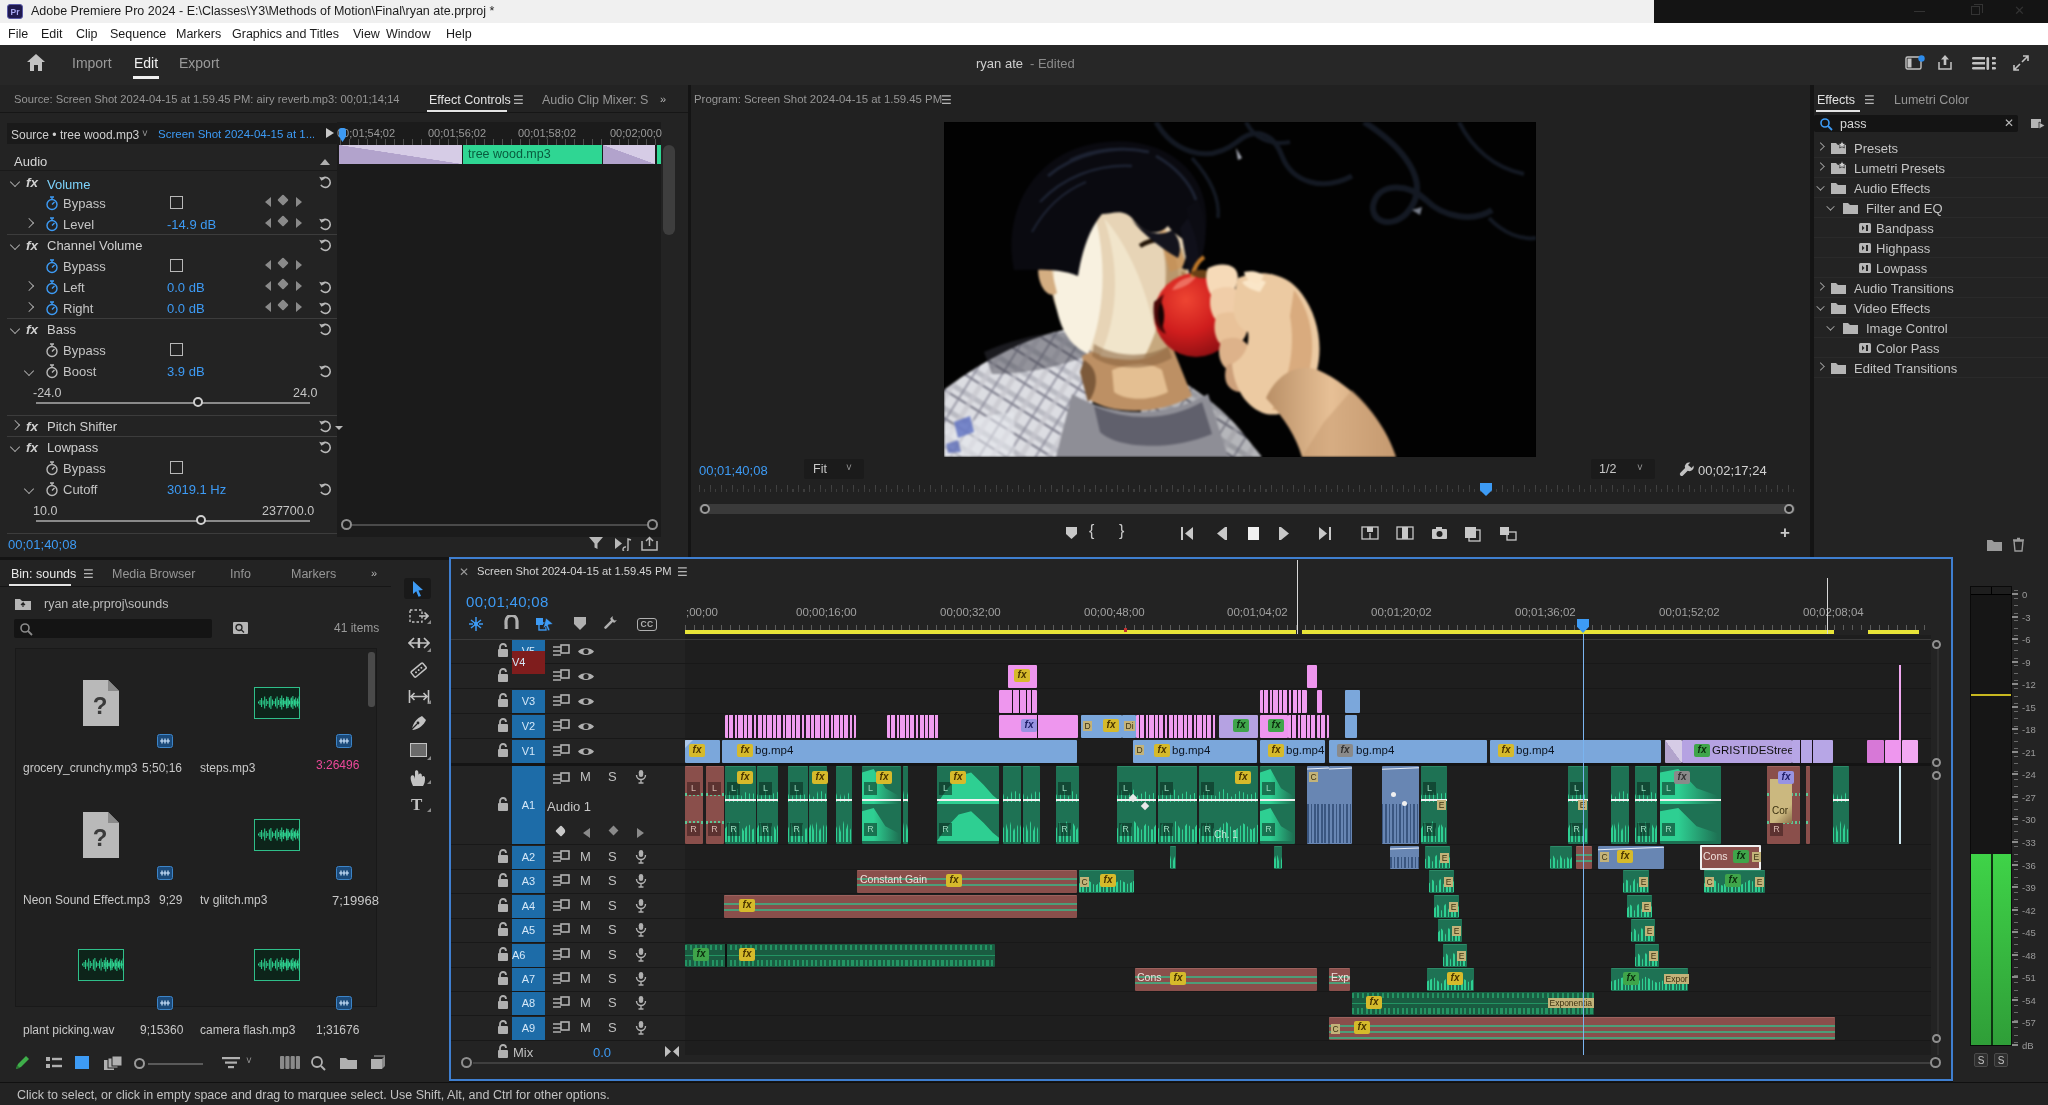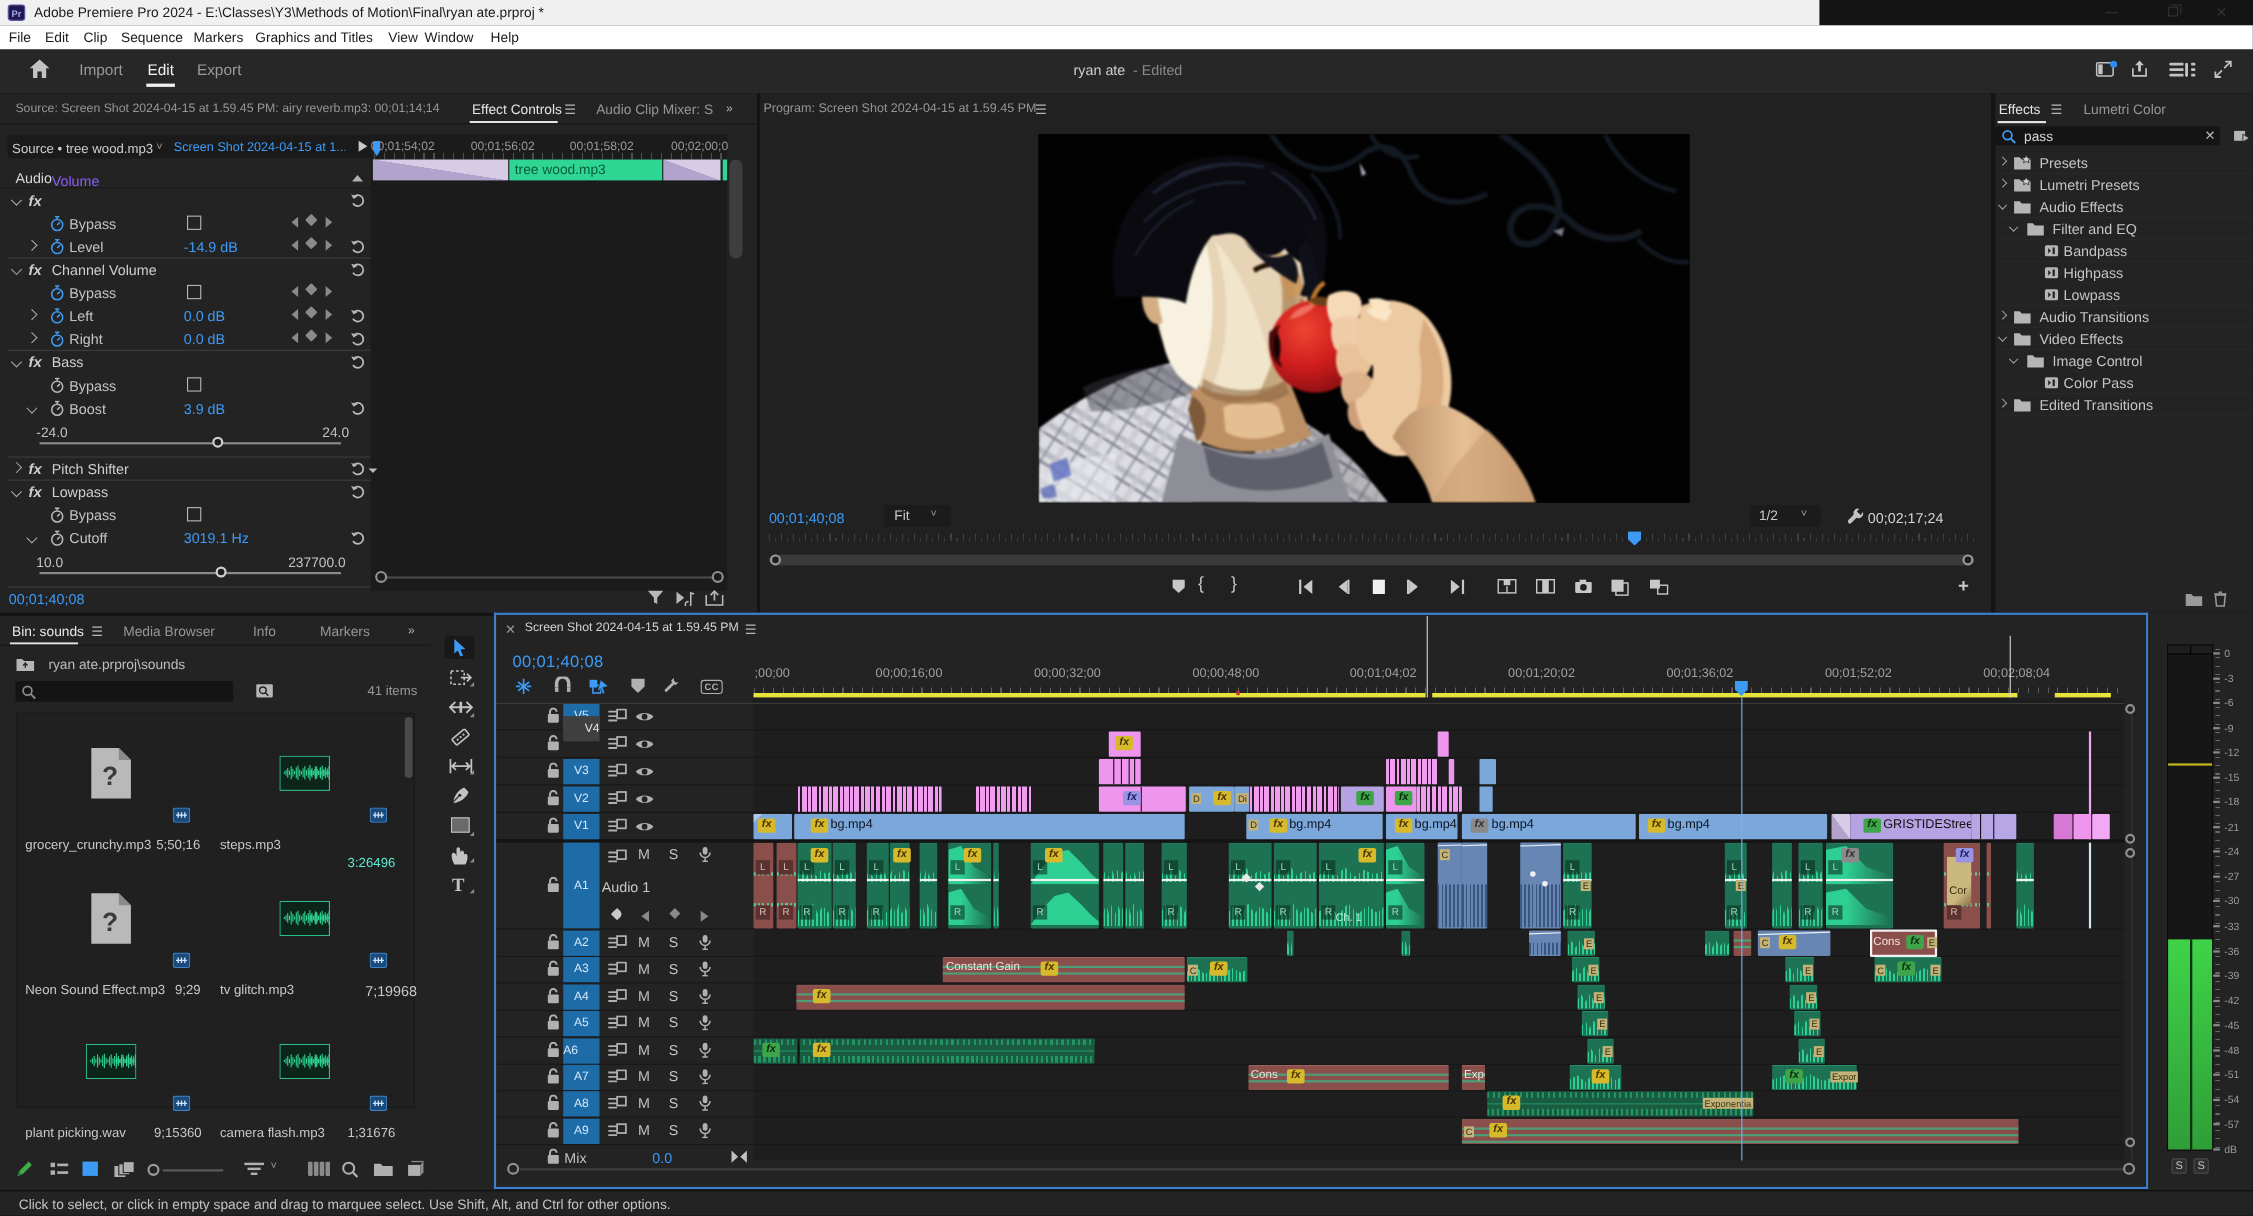--- a/index.html
+++ b/index.html
@@ -87,21 +87,21 @@
     <div class="a" style="left:339px;top:60px;width:123px;height:19px;background:linear-gradient(to top right,#b2a3cc 49.6%,#d6cce6 50.4%)"></div>
     <div class="a" style="left:463px;top:60px;width:139px;height:19px;background:#2fd693;color:#085c3e;font-size:12.5px;line-height:19px;padding-left:5px">tree wood.mp3</div>
     <div class="a" style="left:603px;top:60px;width:52px;height:19px;background:linear-gradient(to top right,#b2a3cc 49.6%,#d6cce6 50.4%)"></div>
     <div class="a" style="left:657px;top:60px;width:4px;height:19px;background:#2fd693"></div>
     <div class="a" style="left:663px;top:60px;width:12px;height:90px;background:#3e3e3e;border-radius:6px"></div>
     <div class="a" style="left:0;top:65px;width:337px;height:21px;background:#232323;border-bottom:1px solid #1a1a1a"></div>
     <div class="t" style="left:14px;top:69px;color:#d6d6d6;font-size:13px">Audio</div>
     <div class="a" style="left:320px;top:74px;width:0;height:0;border-bottom:6px solid #b0b0b0;border-left:5px solid transparent;border-right:5px solid transparent"></div>
     <div class="a" style="left:11px;top:93px;width:8px;height:8px;border-left:1.6px solid #b0b0b0;border-bottom:1.6px solid #b0b0b0;transform:rotate(-45deg) scale(.9)"></div>
     <div class="t" style="left:26px;top:90px;color:#cfcfcf;font-size:13.5px;font-style:italic;font-weight:bold">fx</div>
-    <div class="t" style="left:47px;top:72px;color:#8b5cf6;font-size:13px">Volume</div>
+    <div class="t" style="left:47px;top:92px;color:#7dd3fc;font-size:13px">Volume</div>
     <svg class="a" style="left:318px;top:90px" width="15" height="15" viewBox="0 0 15 15">
       <path d="M3.2 4.4 A5 5 0 1 1 2.9 9.8" fill="none" stroke="#b8b8b8" stroke-width="1.6"></path>
       <path d="M1.2 1.8 L3.4 5.8 L7.2 3.6 Z" fill="#b8b8b8"></path>
     </svg>
     <svg class="a" style="left:45px;top:111px" width="14" height="15" viewBox="0 0 14 15">
       <circle cx="7" cy="8.5" r="5" fill="none" stroke="#3d9bf5" stroke-width="1.4"></circle>
       <path d="M5 1 L9 1 M7 1 L7 3 M7 8.5 L9.5 6" stroke="#3d9bf5" stroke-width="1.4" fill="none"></path>
     </svg>
     <div class="t" style="left:63px;top:111px;color:#c4c4c4;font-size:13px">Bypass</div>
     <div class="a" style="left:170px;top:111px;width:13px;height:13px;border:1.6px solid #b8b8b8;background:#232323"></div>
@@ -627,21 +627,21 @@
         <rect x="40.20" y="10.5" width="1" height="10" fill="#2fd492"></rect>
         <rect x="41.75" y="13.5" width="1" height="4" fill="#2fd492"></rect>
         <rect x="43.30" y="14.5" width="1" height="2" fill="#2fd492"></rect>
       </g>
     </svg>
     <svg class="a" style="left:336px;top:174px" width="16" height="14" viewBox="0 0 16 14">
       <rect x="0.5" y="0.5" width="15" height="13" rx="2" fill="#1b4a7a" stroke="#3d85c8"></rect>
       <path d="M3 7 L13 7 M5 4.5 L5 9.5 M8 4.5 L8 9.5 M11 4.5 L11 9.5" stroke="#cfe6ff" stroke-width="1.2"></path>
     </svg>
     <div class="t" style="left:200px;top:201px;color:#c8c8c8;font-size:12px">steps.mp3</div>
-    <div class="t" style="left:316px;top:217px;color:#5eead4;font-size:12px">3:26496</div>
+    <div class="t" style="left:316px;top:198px;color:#ec4899;font-size:12px">3:26496</div>
     <svg class="a" style="left:81px;top:250px" width="40" height="50" viewBox="0 0 40 50">
       <path d="M2 2 L27 2 L38 13 L38 48 L2 48 Z" fill="#b9b9b9"></path>
       <path d="M27 2 L27 13 L38 13 Z" fill="#8a8a8a"></path>
       <text x="19" y="36" font-size="24" font-weight="bold" fill="#3a3a3a" text-anchor="middle" font-family="Liberation Sans">?</text>
     </svg>
     <svg class="a" style="left:157px;top:306px" width="16" height="14" viewBox="0 0 16 14">
       <rect x="0.5" y="0.5" width="15" height="13" rx="2" fill="#1b4a7a" stroke="#3d85c8"></rect>
       <path d="M3 7 L13 7 M5 4.5 L5 9.5 M8 4.5 L8 9.5 M11 4.5 L11 9.5" stroke="#cfe6ff" stroke-width="1.2"></path>
     </svg>
     <div class="t" style="left:23px;top:333px;color:#c8c8c8;font-size:12px">Neon  Sound Effect.mp3</div>
@@ -999,21 +999,21 @@
       <path d="M4 6 L4 4 a3 3 0 0 1 6 0" stroke="#b0b0b0" stroke-width="1.8" fill="none"></path>
     </svg>
     <svg class="a" style="left:103px;top:87px" width="18" height="14" viewBox="0 0 18 14">
       <path d="M1 3 L9 3 M1 7 L9 7 M1 11 L9 11" stroke="#b0b0b0" stroke-width="1.6"></path>
       <rect x="9" y="1" width="8" height="8" fill="#232323" stroke="#b0b0b0" stroke-width="1.6"></rect>
     </svg>
     <svg class="a" style="left:128px;top:88px" width="18" height="13" viewBox="0 0 18 13">
       <path d="M1 6.5 C4 2 14 2 17 6.5 C14 11 4 11 1 6.5 Z" fill="#b0b0b0"></path>
       <circle cx="9" cy="6.5" r="2.6" fill="#232323"></circle>
     </svg>
-    <div class="a" style="left:63px;top:94px;width:33px;height:23px;background:#404040;color:#d5e8f8;font-size:11px;text-align:right;line-height:23px">V4</div>
+    <div class="a" style="left:63px;top:94px;width:33px;height:23px;background:#7f1d1d;color:#d5e8f8;font-size:11px;text-align:left;line-height:23px">V4</div>
     <svg class="a" style="left:47px;top:111px" width="14" height="15" viewBox="0 0 14 15">
       <rect x="2" y="6" width="10" height="8" rx="1" fill="#b0b0b0"></rect>
       <path d="M4 6 L4 4 a3 3 0 0 1 6 0" stroke="#b0b0b0" stroke-width="1.8" fill="none"></path>
     </svg>
     <svg class="a" style="left:103px;top:112px" width="18" height="14" viewBox="0 0 18 14">
       <path d="M1 3 L9 3 M1 7 L9 7 M1 11 L9 11" stroke="#b0b0b0" stroke-width="1.6"></path>
       <rect x="9" y="1" width="8" height="8" fill="#232323" stroke="#b0b0b0" stroke-width="1.6"></rect>
     </svg>
     <svg class="a" style="left:128px;top:113px" width="18" height="13" viewBox="0 0 18 13">
       <path d="M1 6.5 C4 2 14 2 17 6.5 C14 11 4 11 1 6.5 Z" fill="#b0b0b0"></path>

